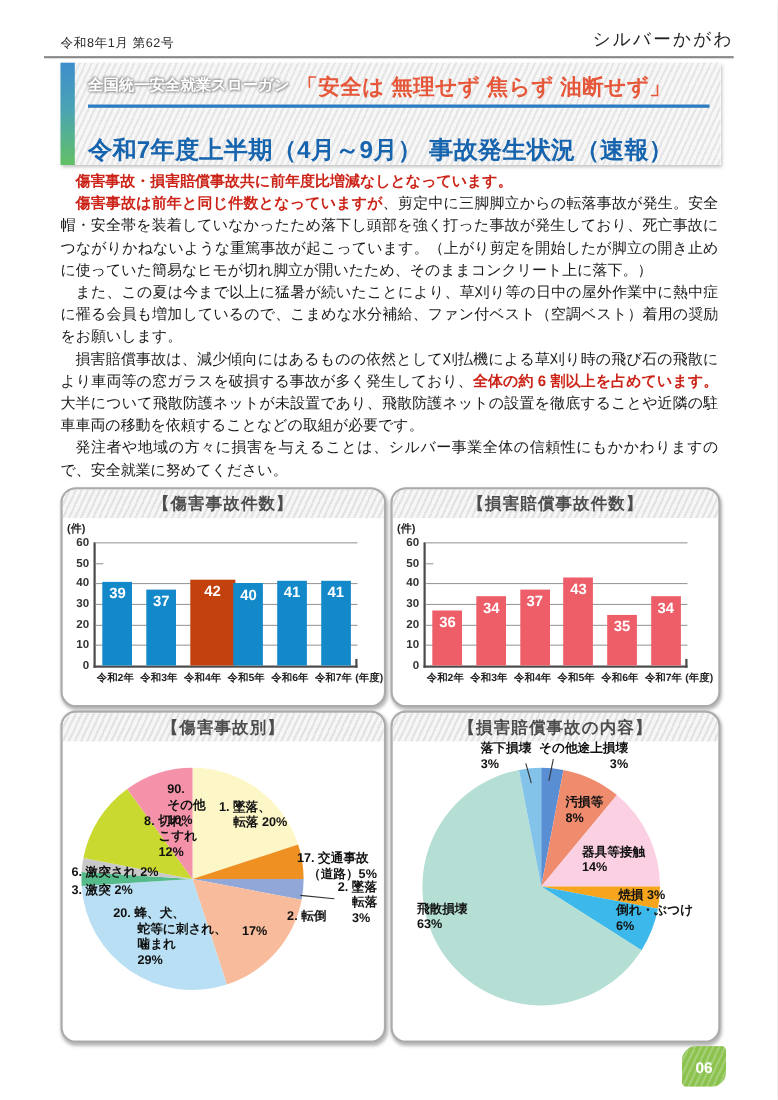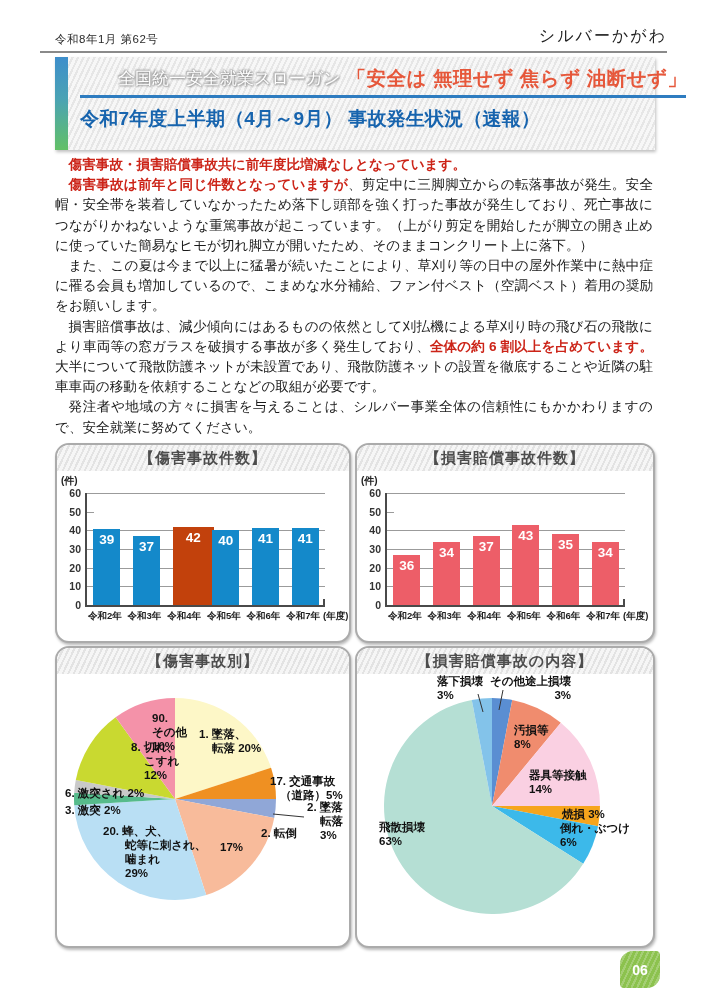--- a/index.html
+++ b/index.html
@@ -13,26 +13,26 @@
   .mh-issue{font-size:11.5px;color:#2a2a2a;padding-left:15px;letter-spacing:.5px;}
   .mh-pub{font-size:16px;color:#222;letter-spacing:2px;}
   
   .banner{position:absolute;top:57px;left:55px;width:600px;height:93px;
           background:repeating-linear-gradient(115deg,#e6e6e6 0 2px,#f7f7f7 2px 5px);
           box-shadow:1px 2px 3px rgba(0,0,0,.25);display:flex;}
   .banner-accent{width:13px;height:100%;flex:none;
           background:linear-gradient(180deg,#3e8ecb 0%,#4aa3b4 45%,#62c066 100%);}
   .banner-content{flex:1;padding:4px 8px 0 12px;}
   .banner-line1{height:34px;display:flex;align-items:center;white-space:nowrap;}
-  .slogan-prefix{font-size:17px;font-weight:normal;color:#ffffff;
-          text-shadow:0 0 2px #9a9a9a,1px 1px 2px #8a8a8a,-1px -1px 2px #9a9a9a;margin-right:6px;margin-left:38px;}
+  .slogan-prefix{font-size:14px;font-weight:bold;color:#ffffff;
+          text-shadow:0 0 2px #9a9a9a,1px 1px 2px #8a8a8a,-1px -1px 2px #9a9a9a;margin-right:6px;}
   .slogan{font-size:19.5px;font-weight:bold;color:#e6573a;letter-spacing:.5px;}
   .banner-divider{height:3px;background:#2e7cc0;margin-right:2px;}
-  .banner-title{font-size:19px;font-weight:bold;color:#1764ae;letter-spacing:.2px;
-          padding-top:8px;white-space:nowrap;}
+  .banner-title{font-size:22px;font-weight:bold;color:#1764ae;letter-spacing:.2px;
+          padding-top:24px;white-space:nowrap;}
   
   .body-text{position:absolute;top:155px;left:55px;width:598px;
           font-size:13.6px;line-height:20.2px;text-align:justify;}
   .body-text p{margin:0;text-indent:1em;}
   .body-text .red{color:#cc2418;font-weight:bold;}
   
   .charts-grid{position:absolute;top:443px;left:55px;width:600px;display:grid;
           grid-template-columns:296px 300px;grid-template-rows:200px 302px;
           column-gap:4px;row-gap:3px;}
   .panel{border:2px solid #ababab;border-radius:14px;background:#fff;overflow:hidden;
@@ -165,21 +165,21 @@
             </div>
             <div class="bc-bar" style="left: 46px; width: 27px; height: 63.4667px; background: rgb(237, 94, 104);">
               <span class="bc-val">34</span>
             </div>
             <div class="bc-bar" style="left: 85.6667px; width: 27px; height: 69.0667px; background: rgb(237, 94, 104);">
               <span class="bc-val">37</span>
             </div>
             <div class="bc-bar" style="left: 125.333px; width: 27px; height: 80.2667px; background: rgb(237, 94, 104);">
               <span class="bc-val">43</span>
             </div>
-            <div class="bc-bar" style="left: 165px; width: 27px; height: 71px; background: rgb(237, 94, 104);">
+            <div class="bc-bar" style="left: 165px; width: 27px; height: 46px; background: rgb(237, 94, 104);">
               <span class="bc-val">35</span>
             </div>
             <div class="bc-bar" style="left: 204.667px; width: 27px; height: 63.4667px; background: rgb(237, 94, 104);">
               <span class="bc-val">34</span>
             </div>
           </div>
           <div class="bc-xlab" style="left: 26px; top: 139px; width: 43.6667px;">令和2年</div>
           <div class="bc-xlab" style="left: 65.6667px; top: 139px; width: 43.6667px;">令和3年</div>
           <div class="bc-xlab" style="left: 105.333px; top: 139px; width: 43.6667px;">令和4年</div>
           <div class="bc-xlab" style="left: 145px; top: 139px; width: 43.6667px;">令和5年</div>

